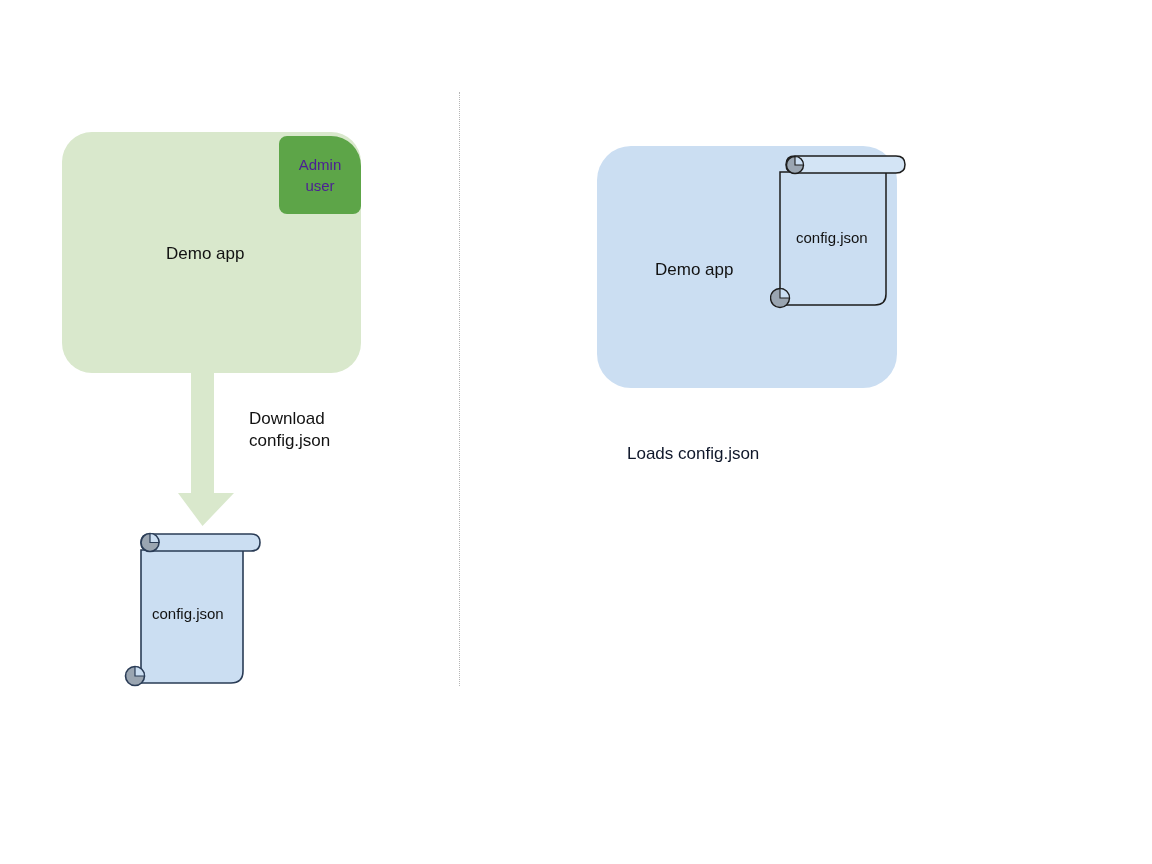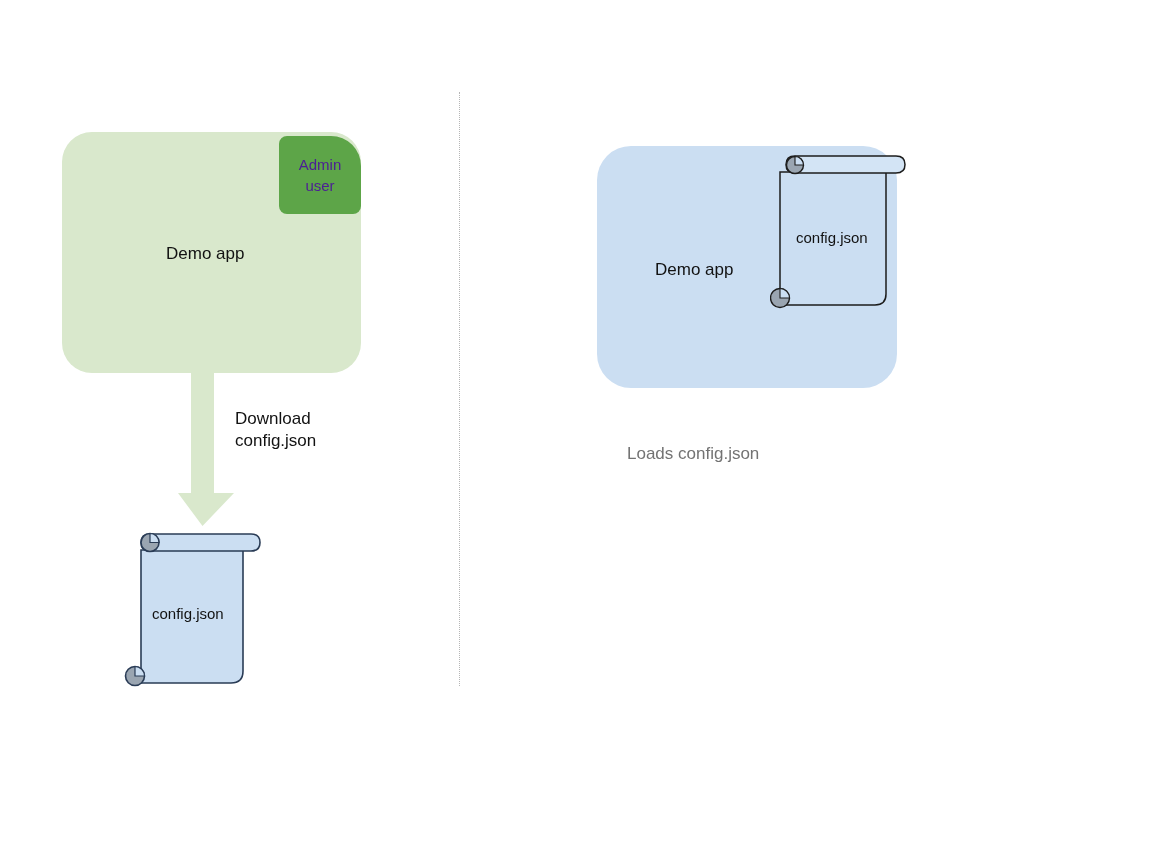--- a/index.html
+++ b/index.html
@@ -96,21 +96,21 @@
   #download-arrow {
     position: absolute;
     left: 178px;
     top: 373px;
     width: 56px;
     height: 153px;
   }
 
   .arrow-caption {
     position: absolute;
-    left: 235px;
+    left: 249px;
     top: 408px;
     font-size: 17px;
     line-height: 22px;
     color: #121212;
     white-space: nowrap;
   }
 
   
   .scroll-doc {
     position: absolute;
@@ -128,21 +128,21 @@
   #config-doc-left-label  { left: 152px; top: 604px; }
   #config-doc-right-label { left: 796px; top: 228px; }
 
   
   #loads-caption {
     position: absolute;
     left: 627px;
     top: 443px;
     font-size: 17px;
     line-height: 22px;
-    color: #737373;
+    color: #0f172a;
     white-space: nowrap;
   }
 </style>
 </head>
 <body>
 
 <div class="canvas">
 
 
 

